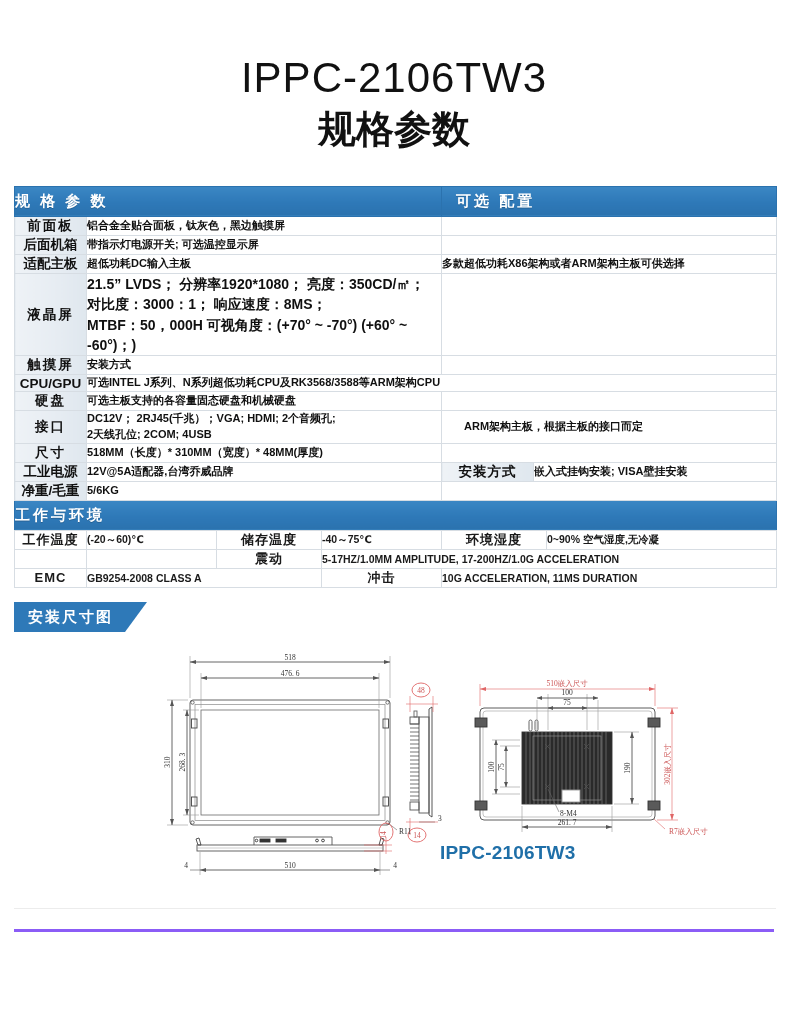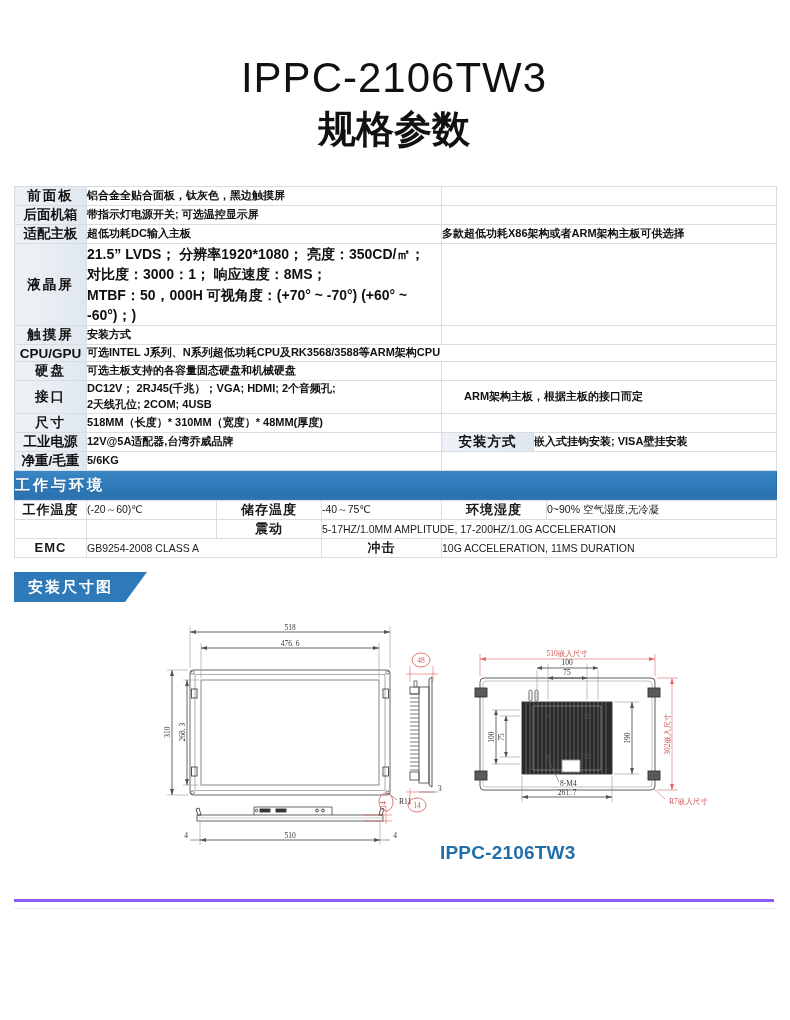--- a/index.html
+++ b/index.html
@@ -47,21 +47,21 @@
     background:#ffffff; line-height:1.45;margin-top:16px;
   }
   .val.sm { font-size:14px; }
   .val.blank { background:#ffffff; }
 
   
   .env-lab {
     text-align:center; font-size:13px; font-weight:700; letter-spacing:1px;
     background:#ffffff; padding:5px 2px;
   }
-  .env-val { padding:5px 8px; font-size:10.5px; font-weight:400; background:#ffffff; }
+  .env-val { padding:5px 8px; font-size:10.5px; font-weight:700; background:#ffffff; }
 
   
   .tabrow { margin:14px 14px 0 14px; position:relative; height:30px; }
   .tab {
     position:relative; display:inline-block; height:30px; line-height:30px;
     background:#2e79b8; color:#fff; font-size:15px; font-weight:700;
     letter-spacing:2px; padding:0 12px 0 14px;
   }
   .tab:after {
     content:""; position:absolute; right:-22px; top:0;
@@ -91,20 +91,24 @@
   <div class="tablewrap">
     <table class="spec">
       <colgroup>
         <col style="width:72px">
           <col style="width:355px">
         <col style="width:92px">
           <col style="width:243px">
       </colgroup>
       <tbody>
 
+        <tr>
+          <td class="hdr-bar" colspan="2">规 格 参 数</td>
+          <td class="hdr-bar right" colspan="2">可选 配置</td>
+        </tr>
 
         <tr>
           <td class="lab">前面板</td>
           <td class="val">铝合金全贴合面板，钛灰色，黑边触摸屏</td>
           <td class="val blank" colspan="2"></td>
         </tr>
 
         <tr>
           <td class="lab tight">后面机箱</td>
           <td class="val">带指示灯电源开关; 可选温控显示屏</td>

